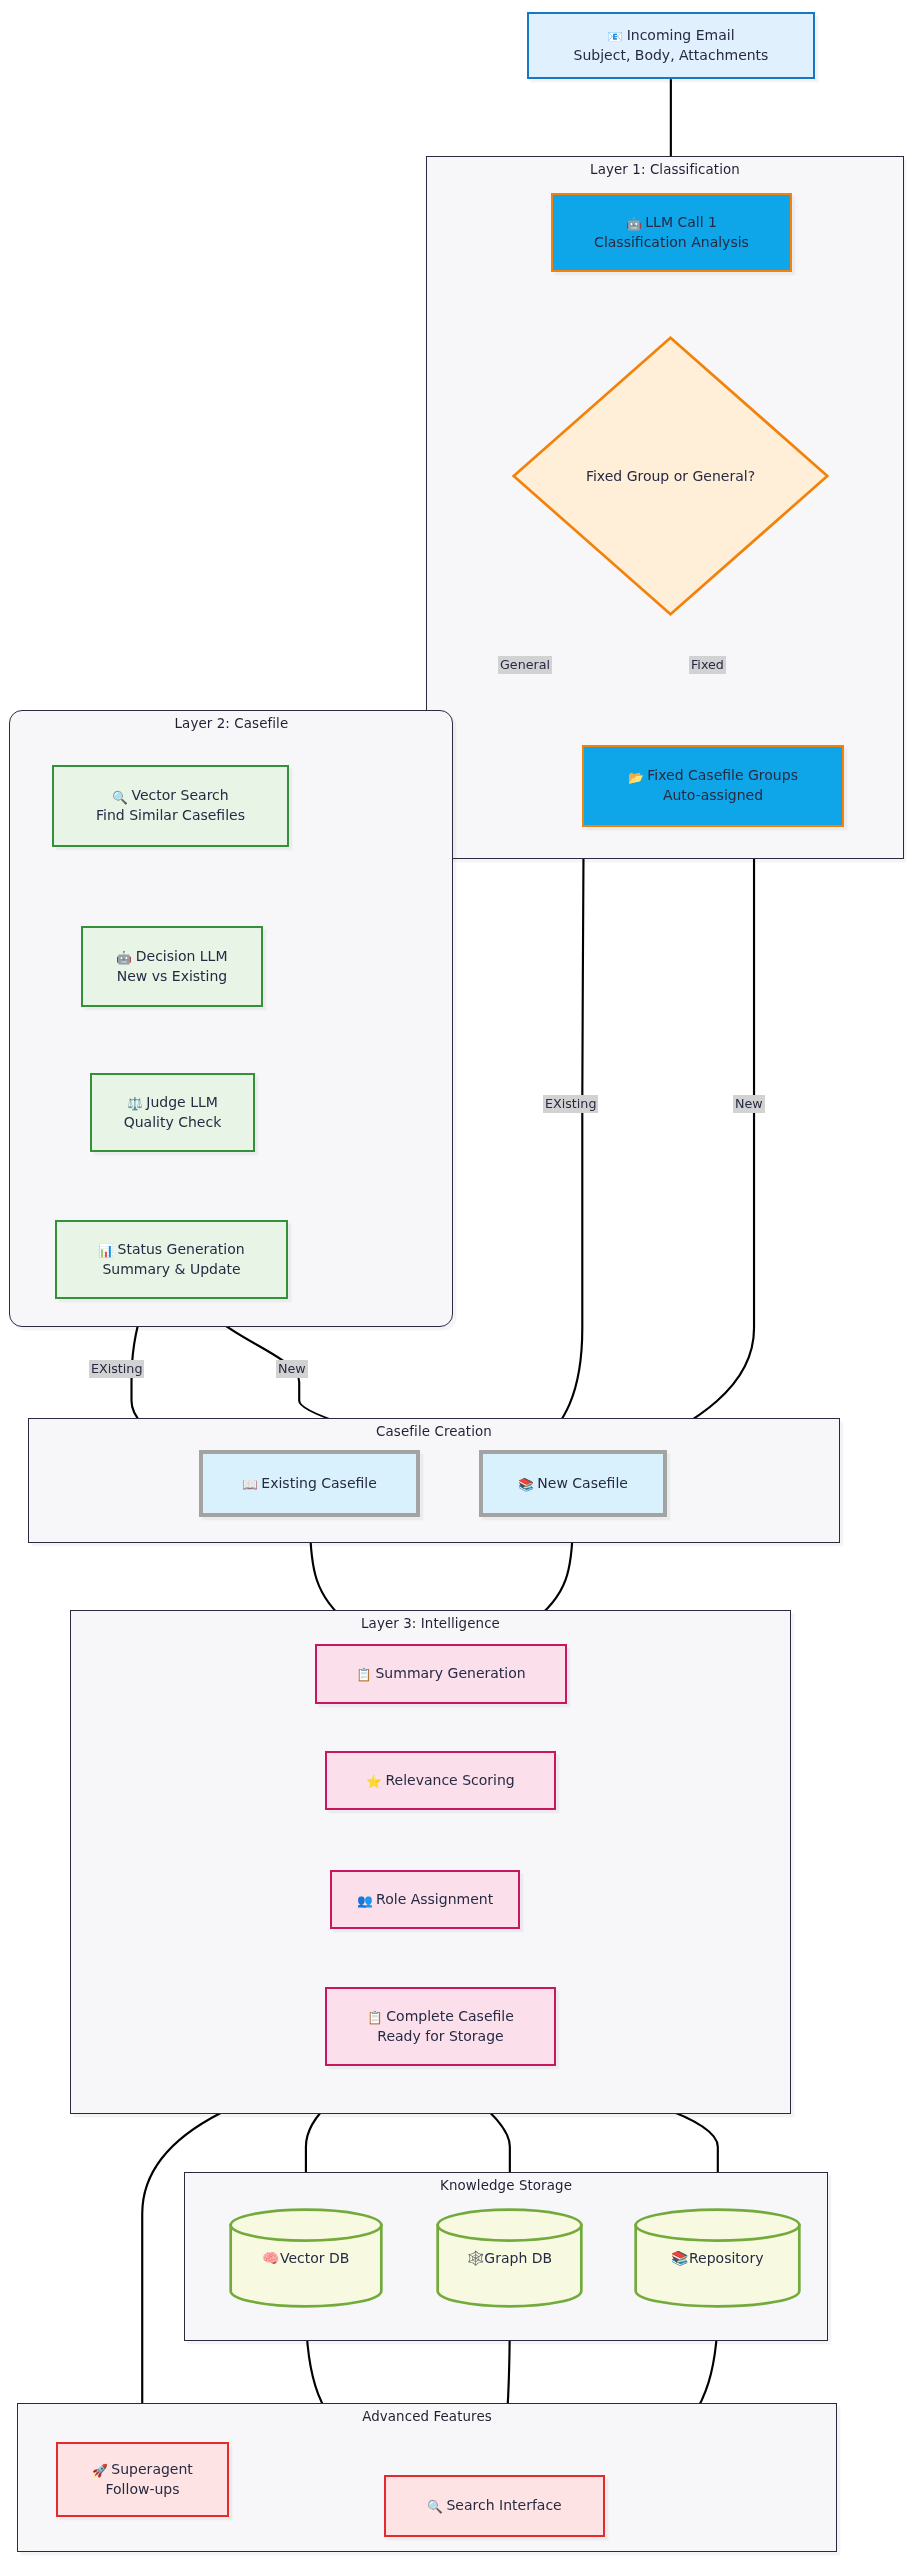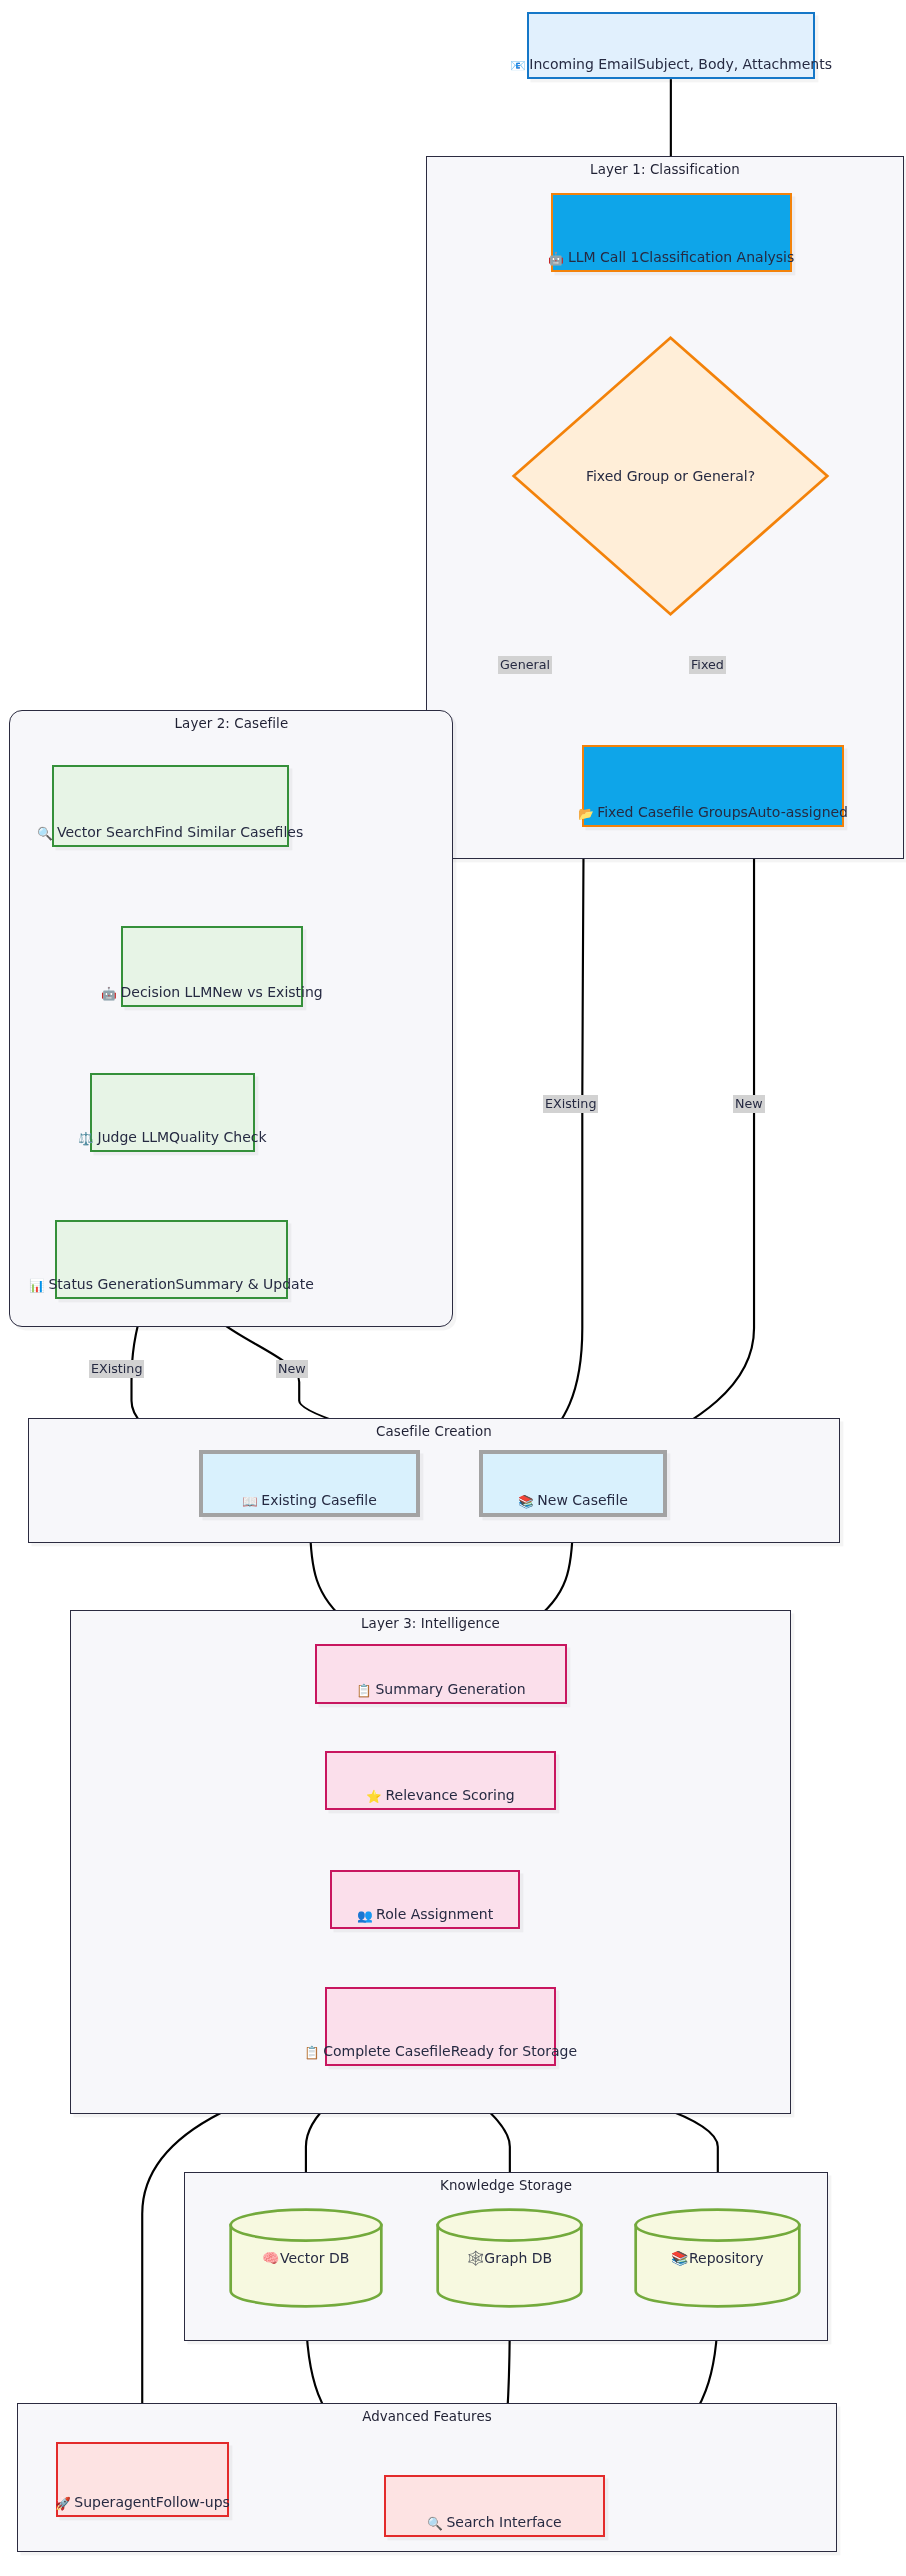--- a/index.html
+++ b/index.html
@@ -39,22 +39,22 @@
     font-size:13.4px;
     letter-spacing:0.1px;
     color:#1f2033;
     white-space:nowrap;
   }
   
   .node{
     position:absolute;
     box-sizing:border-box;
     display:flex;
-    flex-direction:row;
-    align-items:flex-end;
+    flex-direction:column;
+    align-items:center;
     justify-content:center;
     text-align:center;
     font-size:14px;
     line-height:1.38;
     color:#262a42;
     box-shadow:3.4px 3.4px 0 rgba(0,0,0,0.045);
     padding:2.7px 6.7px;
   }
   .node .ln{display:block;white-space:nowrap;}
   .node .ic{display:inline-block;margin-right:3.4px;font-size:12.7px;vertical-align:-1.3px;}
@@ -221,21 +221,21 @@
     <span class="ln">Auto-assigned</span>
   </div>
 
   <div class="node n-green" style="left:52px;top:765px;width:237px;height:82px;">
     <span class="ln">
       <span class="ic">🔍</span><span>Vector Search</span>
     </span>
     <span class="ln">Find Similar Casefiles</span>
   </div>
 
-  <div class="node n-green" style="left:81px;top:926px;width:182px;height:81px;margin-left:40px;">
+  <div class="node n-green" style="left:81px;top:926px;width:182px;height:81px;">
     <span class="ln">
       <span class="ic">🤖</span><span>Decision LLM</span>
     </span>
     <span class="ln">New vs Existing</span>
   </div>
 
   <div class="node n-green" style="left:90px;top:1073px;width:165px;height:79px;">
     <span class="ln">
       <span class="ic">⚖️</span><span>Judge LLM</span>
     </span>

